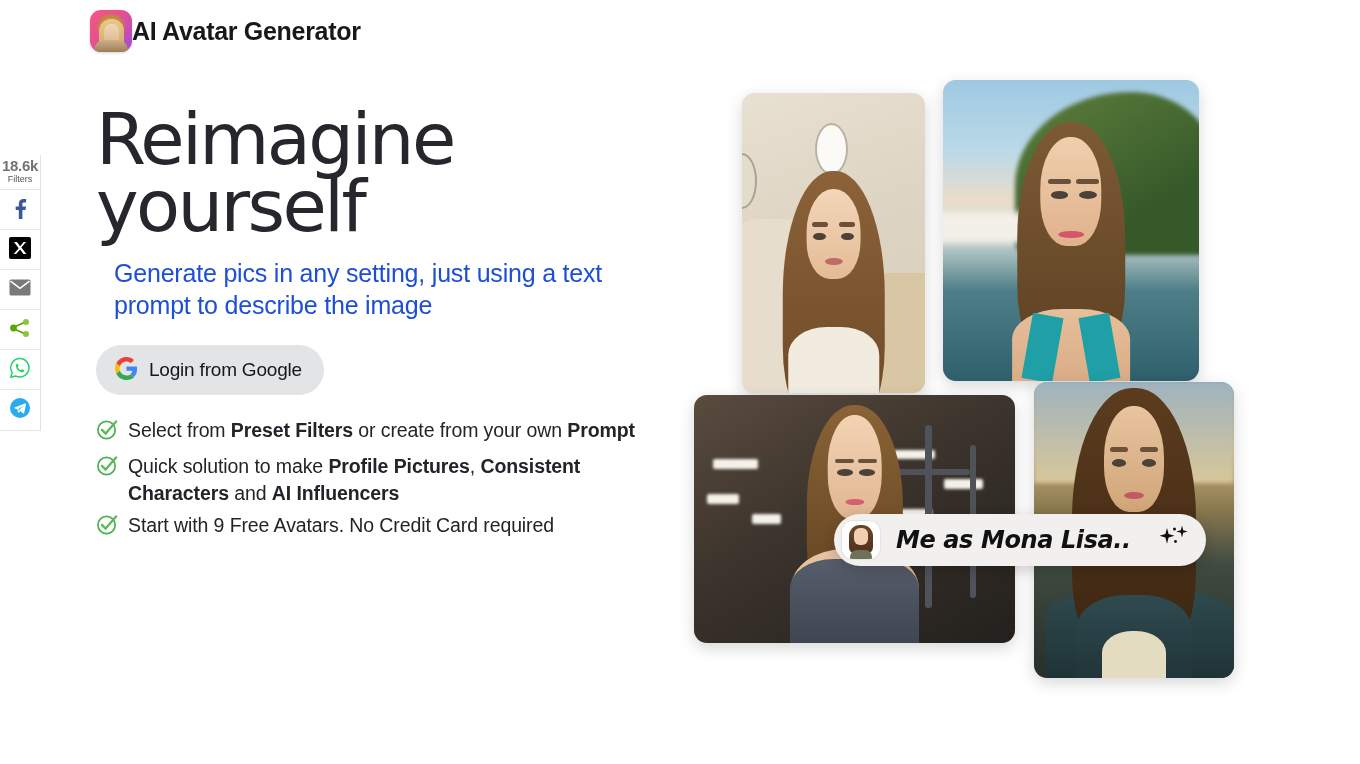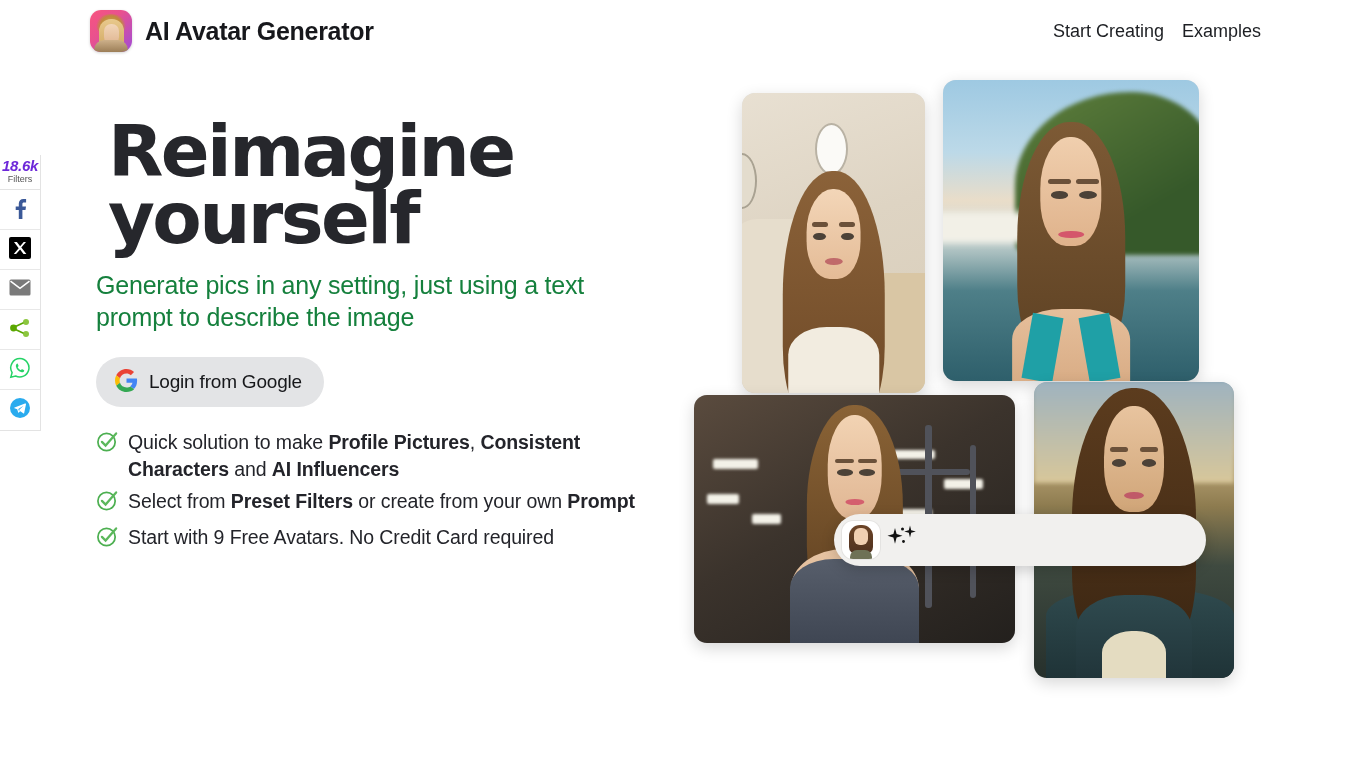--- a/index.html
+++ b/index.html
@@ -23,24 +23,23 @@
   }
   #share-count {
     text-align: center;
     padding: 3px 0 4px 0;
     border-bottom: 1px solid #e3e3e3;
   }
   #share-count .num {
     display: block;
     font-size: 15px;
     font-weight: bold;
-    color: #6d28d9;
+    color: #737373;
     line-height: 16px;
     letter-spacing: -0.3px;
-    font-style: italic;
   }
   #share-count .lbl {
     display: block;
     font-size: 9px;
     color: #555;
     line-height: 11px;
   }
   .share-btn {
     height: 40px;
     border-bottom: 1px solid #e8e8e8;
@@ -57,21 +56,20 @@
     position: absolute;
     left: 0; top: 0;
     width: 1360px; height: 62px;
     display: flex;
     align-items: center;
     z-index: 30;
   }
   #brand {
     display: flex;
     align-items: center;
-    gap: 13px;
     margin-left: 90px;
     text-decoration: none;
   }
   #brand-logo {
     width: 42px; height: 42px;
     border-radius: 11px;
     background: linear-gradient(135deg, #f7557f 0%, #e8518f 40%, #a04bd8 100%);
     position: relative;
     overflow: hidden;
     flex: 0 0 auto;
@@ -126,40 +124,40 @@
 
   
   #hero-left {
     position: absolute;
     left: 96px; top: 106px;
     width: 580px;
   }
   #hero-headline {
     font-family: "DejaVu Sans", sans-serif;
     font-size: 72px;
-    font-weight: bold;
+    font-weight: normal;
     line-height: 0.93;
     letter-spacing: -2.6px;
     color: #26272c;
-    margin: 12px;
+    margin: 0;
     max-width: 400px;
   }
   #hero-subhead {
     font-size: 28px;
     font-weight: bold;
     color: #1f2025;
     margin: 22px 0 0 0;
     letter-spacing: -0.4px;
     line-height: 1.1;
   }
   #hero-desc {
     font-size: 25px;
     font-weight: normal;
-    color: #15803d;
-    margin: 17px 0 0 0;
+    color: #1d4ed8;
+    margin: 17px 0 0 18px;
     line-height: 1.28;
     max-width: 520px;
     letter-spacing: -0.2px;
   }
   #google-login {
     margin-top: 24px;
     display: inline-flex;
     align-items: center;
     gap: 11px;
     background: #e3e4e6;
@@ -449,68 +447,64 @@
 <div id="site-header">
   <a id="brand" href="#">
     <span id="brand-logo">
       <span class="halo"></span>
         <span class="hair"></span>
         <span class="face"></span>
         <span class="robe"></span>
     </span>
     <span id="brand-title">AI Avatar Generator</span>
   </a>
-  <div id="main-nav">
-    <a href="#">Start Creating</a>
-    <a href="#">Examples</a>
-  </div>
 </div>
 
 <div id="hero-left">
   <h1 id="hero-headline">Reimagine yourself</h1>
   <p id="hero-desc">Generate pics in any setting, just using a text prompt to describe the image</p>
 
   <button id="google-login">
     <span>
       <svg width="23" height="23" viewBox="0 0 48 48">
         <path fill="#EA4335" d="M24 9.5c3.5 0 6.6 1.2 9 3.6l6.7-6.7C35.6 2.5 30.2 0 24 0 14.6 0 6.5 5.4 2.6 13.2l7.8 6.1C12.3 13.2 17.7 9.5 24 9.5z"></path>
         <path fill="#4285F4" d="M46.1 24.5c0-1.6-.1-3.2-.4-4.7H24v9.1h12.4c-.5 2.9-2.1 5.3-4.5 6.9l7.6 5.9c4.4-4.1 6.6-10.1 6.6-17.2z"></path>
         <path fill="#FBBC05" d="M10.4 28.8A14.6 14.6 0 0 1 9.6 24c0-1.7.3-3.3.8-4.8l-7.8-6.1A24 24 0 0 0 0 24c0 3.9.9 7.5 2.6 10.8z"></path>
         <path fill="#34A853" d="M24 48c6.5 0 11.9-2.1 15.9-5.8l-7.6-5.9c-2.1 1.4-4.8 2.3-8.3 2.3-6.3 0-11.7-3.7-13.6-9.8l-7.8 6C6.5 42.6 14.6 48 24 48z"></path>
       </svg>
     </span>
     <span class="gtext">Login from Google</span>
   </button>
 
   <ul id="hero-bullets">
+    <li>
+      <span class="check">
+        <svg width="23" height="23" viewBox="0 0 24 24">
+          <circle cx="11" cy="12.5" r="9" fill="none" stroke="#4caf50" stroke-width="1.8"></circle>
+          <path d="M6.2 12.4 10 16.2 21 3.6" fill="none" stroke="#5cb85c" stroke-width="2.4" stroke-linecap="round"></path>
+        </svg>
+      </span>
+      <span>Select from <b>Preset Filters</b> or create from your own <b>Prompt</b></span>
+    </li>
     <li>
       <span class="check">
         <svg width="23" height="23" viewBox="0 0 24 24">
           <circle cx="11" cy="12.5" r="9" fill="none" stroke="#4caf50" stroke-width="1.8"></circle>
           <path d="M6.2 12.4 10 16.2 21 3.6" fill="none" stroke="#5cb85c" stroke-width="2.4" stroke-linecap="round"></path>
         </svg>
       </span>
       <span>Quick solution to make <b>Profile Pictures</b>, <b>Consistent Characters</b> and <b>AI Influencers</b></span>
     </li>
     <li>
       <span class="check">
         <svg width="23" height="23" viewBox="0 0 24 24">
           <circle cx="11" cy="12.5" r="9" fill="none" stroke="#4caf50" stroke-width="1.8"></circle>
           <path d="M6.2 12.4 10 16.2 21 3.6" fill="none" stroke="#5cb85c" stroke-width="2.4" stroke-linecap="round"></path>
         </svg>
       </span>
-      <span>Select from <b>Preset Filters</b> or create from your own <b>Prompt</b></span>
-    </li>
-    <li>
-      <span class="check">
-        <svg width="23" height="23" viewBox="0 0 24 24">
-          <circle cx="11" cy="12.5" r="9" fill="none" stroke="#4caf50" stroke-width="1.8"></circle>
-          <path d="M6.2 12.4 10 16.2 21 3.6" fill="none" stroke="#5cb85c" stroke-width="2.4" stroke-linecap="round"></path>
-        </svg>
-      </span>
       <span>Start with 9 Free Avatars. No Credit Card required</span>
     </li>
   </ul>
 </div>
 
 <div id="collage">
 
   <div class="photo" id="photo-jet">
     <div class="scene">
       <div class="win2"></div>
@@ -593,20 +587,21 @@
     </div>
   </div>
 </div>
 
 <div id="prompt-pill">
   <span id="prompt-avatar">
     <span class="a-hair"></span>
       <span class="a-face"></span>
       <span class="a-body"></span>
   </span>
+  <span id="prompt-text">Me as Mona Lisa..</span>
   <span id="prompt-sparkle">
     <svg width="34" height="28" viewBox="0 0 34 28">
       <path fill="#111" d="M9 4 10.6 10.1 16.5 11.8 10.6 13.5 9 19.8 7.4 13.5 1.5 11.8 7.4 10.1z"></path>
       <path fill="#111" d="M24 1.5 25.2 6.2 29.8 7.5 25.2 8.8 24 13.4 22.8 8.8 18.2 7.5 22.8 6.2z"></path>
       <circle fill="#111" cx="16.5" cy="5" r="1.5"></circle>
       <circle fill="#111" cx="17.5" cy="17.5" r="1.4"></circle>
     </svg>
   </span>
 </div>
 

